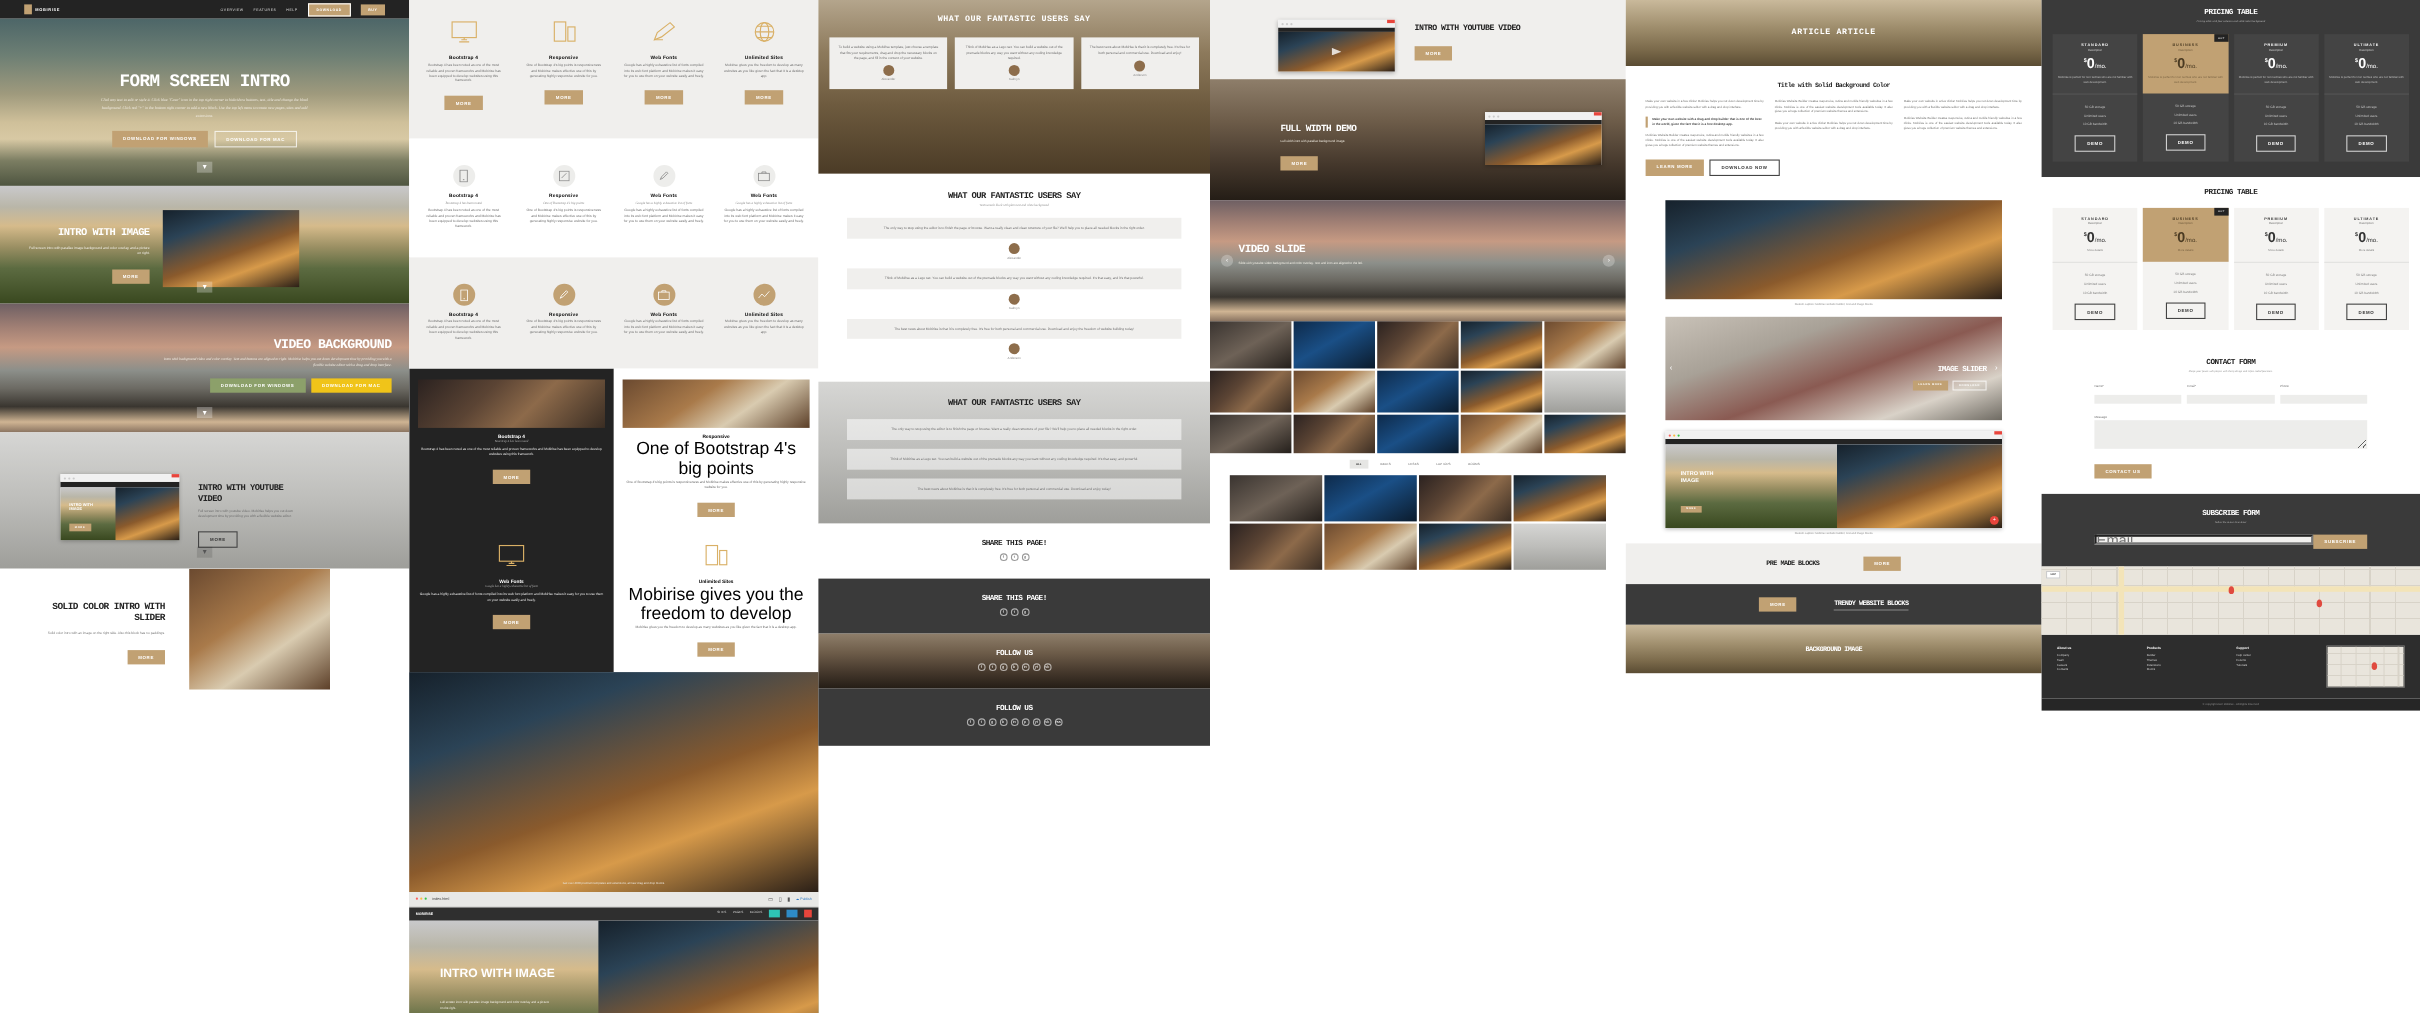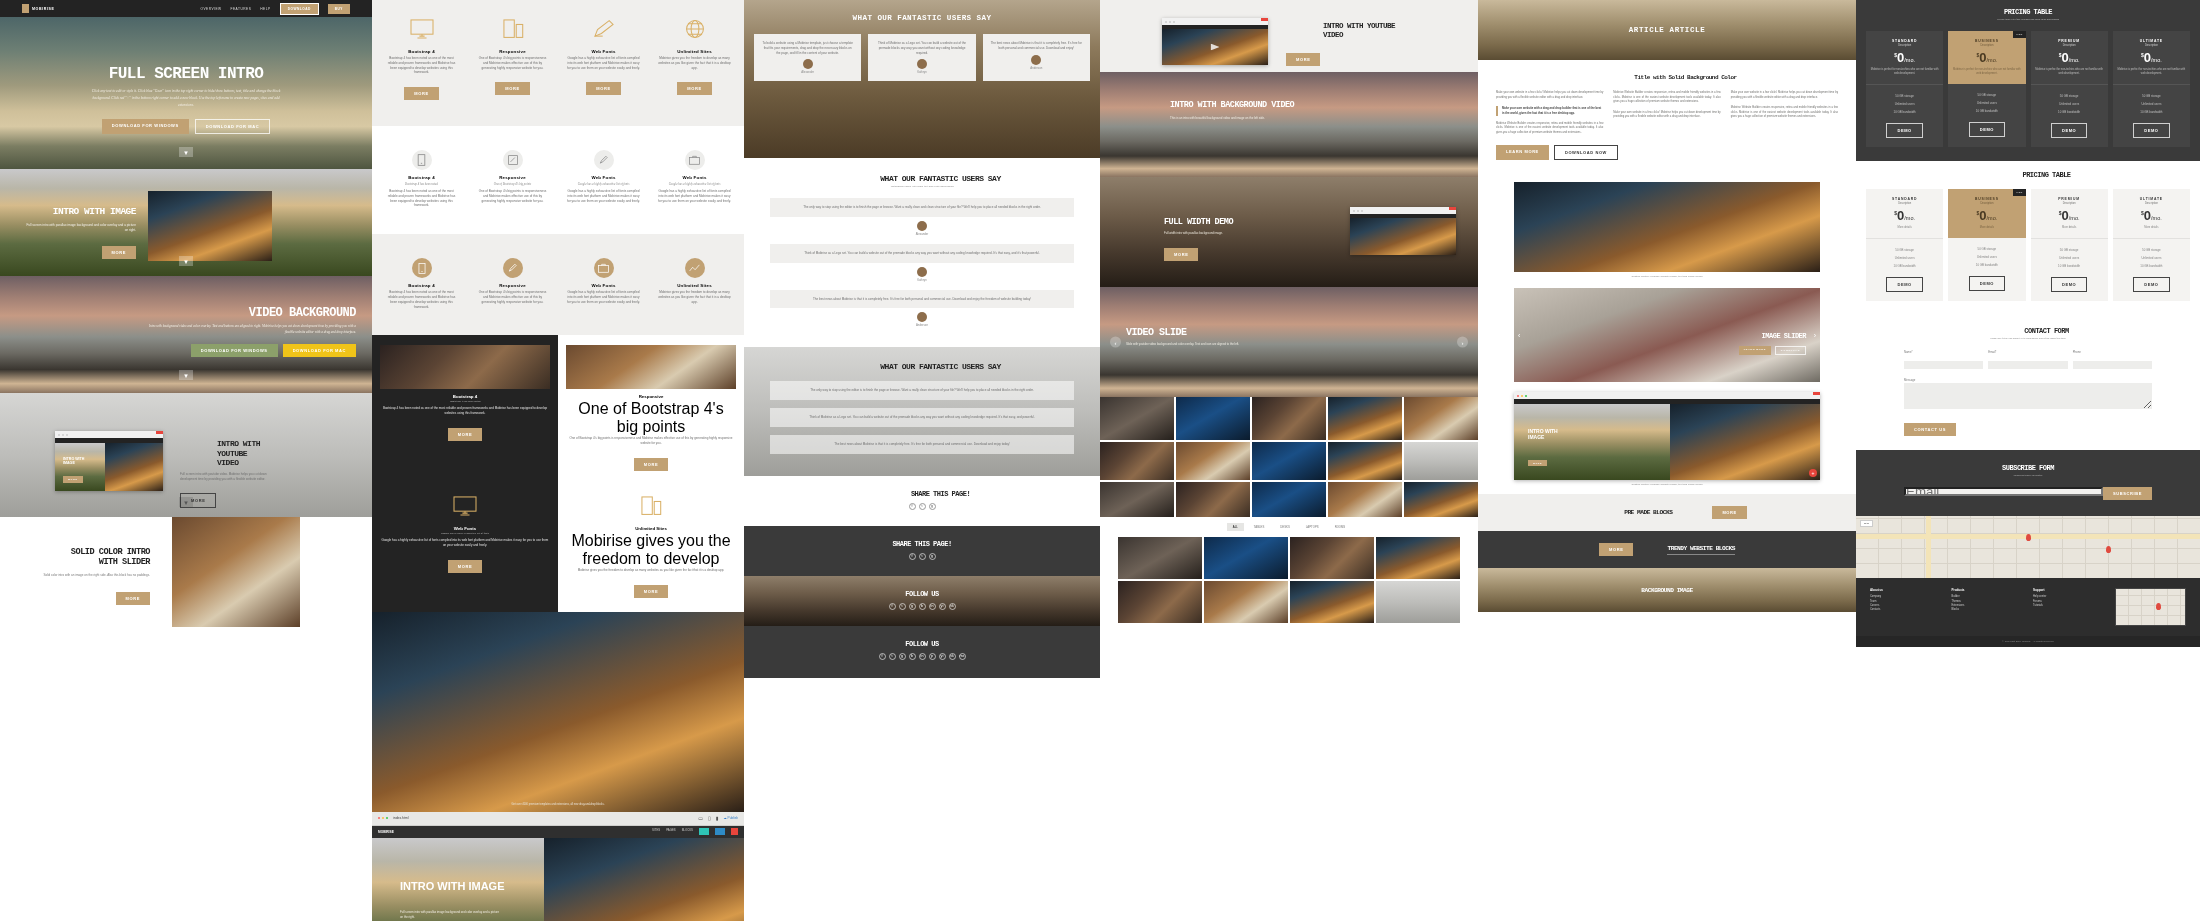--- a/index.html
+++ b/index.html
@@ -19,21 +19,21 @@
   .c5 { width: 378px; }
   .c6 { width: 344px; }
 
   
   .blk { position: relative; overflow: hidden; width: 100%; }
   .center { text-align: center; }
   .ttl {
     font-weight: bold; letter-spacing: -0.5px; color: #ffffff;
     font-family: Liberation Mono, monospace;
   }
-  .ttl-dark { color: #232323; margin-left: 37px; }
+  .ttl-dark { color: #232323; }
   .sub { font-family: "Liberation Serif", serif; font-style: italic; }
   .btn {
     display: inline-block; background: #c1a173; color: #fff;
     font-size: 4px; letter-spacing: 0.6px; padding: 4px 10px; font-weight: bold;
     text-transform: uppercase; white-space: nowrap;
   }
   .btn-o { background: transparent; border: 1px solid rgba(255,255,255,.75); }
   .btn-dk { background: transparent; border: 1px solid #444; color: #333; }
   .arrow {
     position: absolute; left: 50%; transform: translateX(-50%);
@@ -166,21 +166,21 @@
       <div class="nav-links">
         <a>OVERVIEW</a>
         <a>FEATURES</a>
         <a>HELP</a>
         <span class="btn nav-btn o">DOWNLOAD</span>
         <span class="btn nav-btn f">BUY</span>
       </div>
     </div>
 
     <div class="blk ph-sky" style="height:152px;display:flex;flex-direction:column;align-items:center;justify-content:flex-start;padding-top:48px;">
-      <div class="ttl center" style="font-size:16px;">FULL SCREEN INTRO</div>
+      <div class="ttl center" style="font-size:16px;">FORM SCREEN INTRO</div>
       <div class="sub center" style="font-size:3.6px;line-height:1.9;color:#f1ece2;max-width:200px;margin-top:5px;">Click any text to edit or style it. Click blue "Gear" icon in the top right corner to hide/show buttons, text, title and change the block background. Click red "+" in the bottom right corner to add a new block. Use the top left menu to create new pages, sites and add extensions.</div>
       <div style="margin-top:11px;display:flex;gap:6px;">
         <span class="btn">DOWNLOAD FOR WINDOWS</span>
         <span class="btn btn-o">DOWNLOAD FOR MAC</span>
       </div>
       <div class="arrow" style="bottom:12px;">▾</div>
     </div>
 
     <div class="blk ph-field" style="height:107px;position:relative;">
       <div style="position:absolute;left:26px;top:38px;width:110px;text-align:right;">
@@ -571,26 +571,20 @@
         <div class="ph-room" style="height:36px;position:relative;">
           <div style="position:absolute;left:50%;top:50%;transform:translate(-50%,-50%);width:9px;height:7px;background:rgba(255,255,255,.8);clip-path:polygon(0 0,100% 50%,0 100%);"></div>
         </div>
       </div>
       <div style="position:absolute;left:186px;top:22px;width:110px;">
         <div class="ttl ttl-dark" style="font-size:7.5px;line-height:1.25;">INTRO WITH YOUTUBE VIDEO</div>
         <div style="margin-top:6px;"><span class="btn">MORE</span></div>
       </div>
     </div>
 
-    <div class="ph-sunset" style="height:105px;position:relative;">
-      <div style="position:absolute;left:70px;top:28px;width:130px;">
-        <div class="ttl" style="font-size:8.5px;line-height:1.25;">INTRO WITH BACKGROUND VIDEO</div>
-        <div style="font-size:2.9px;line-height:1.7;color:#f0ece3;margin-top:5px;">This is an intro with beautiful background video and image on the left side.</div>
-      </div>
-    </div>
 
     <div class="ph-mtn" style="height:110px;position:relative;">
       <div style="position:absolute;left:64px;top:40px;width:100px;">
         <div class="ttl" style="font-size:8.5px;line-height:1.2;">FULL WIDTH DEMO</div>
         <div style="font-size:2.8px;line-height:1.7;color:#ece7dc;margin-top:4px;">Full width intro with parallax background image.</div>
         <div style="margin-top:6px;"><span class="btn">MORE</span></div>
       </div>
       <div class="browser" style="position:absolute;right:22px;top:30px;width:106px;height:48px;">
         <div class="browser-bar">
           <div class="dot" style="background:#ccc;"></div>

